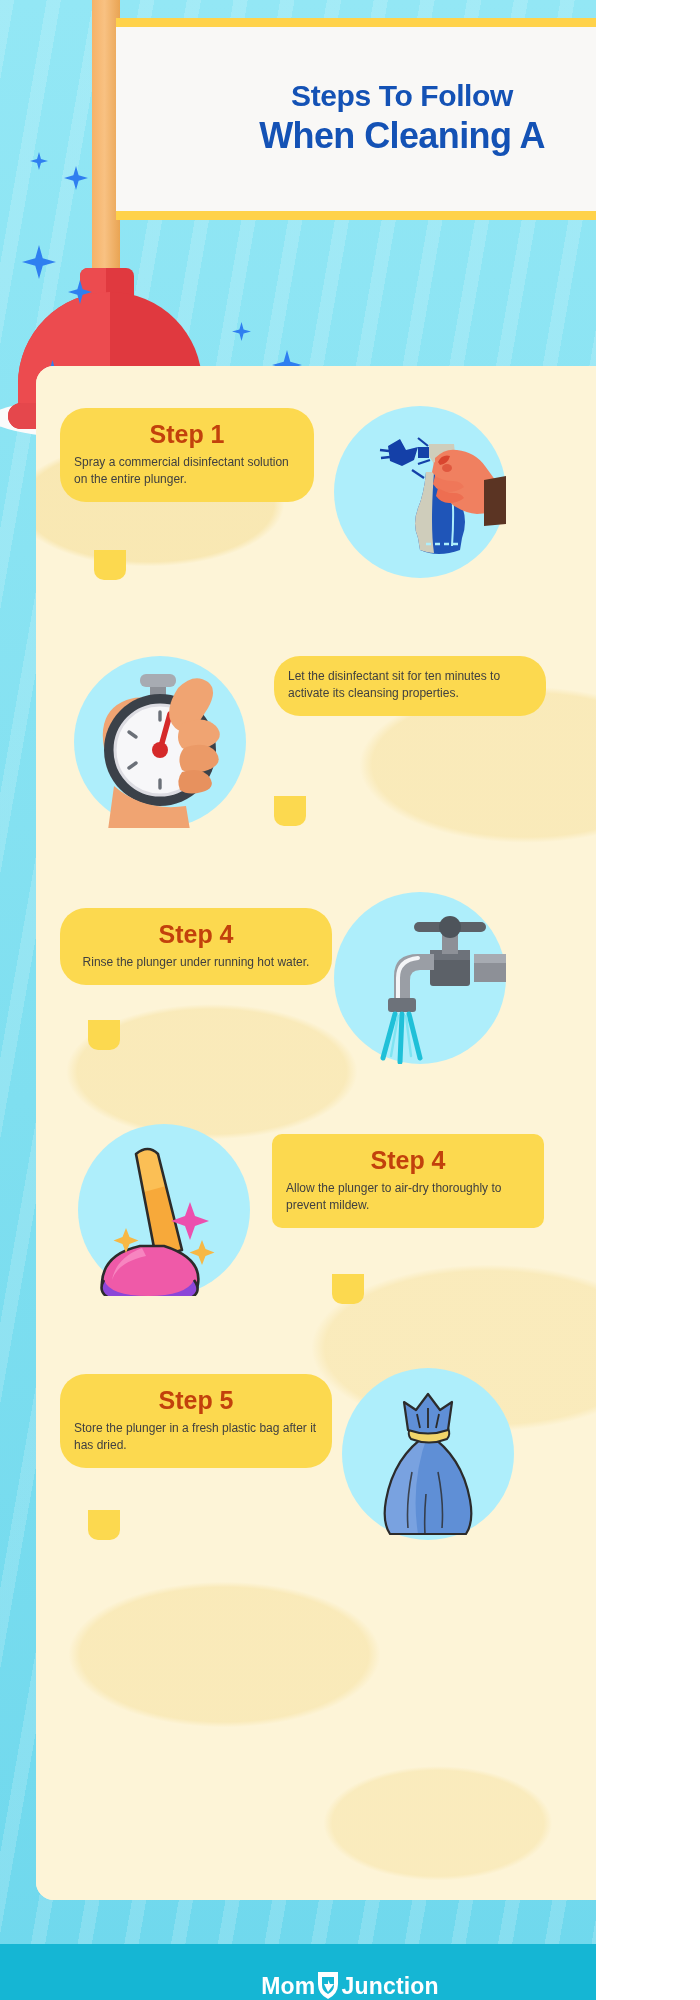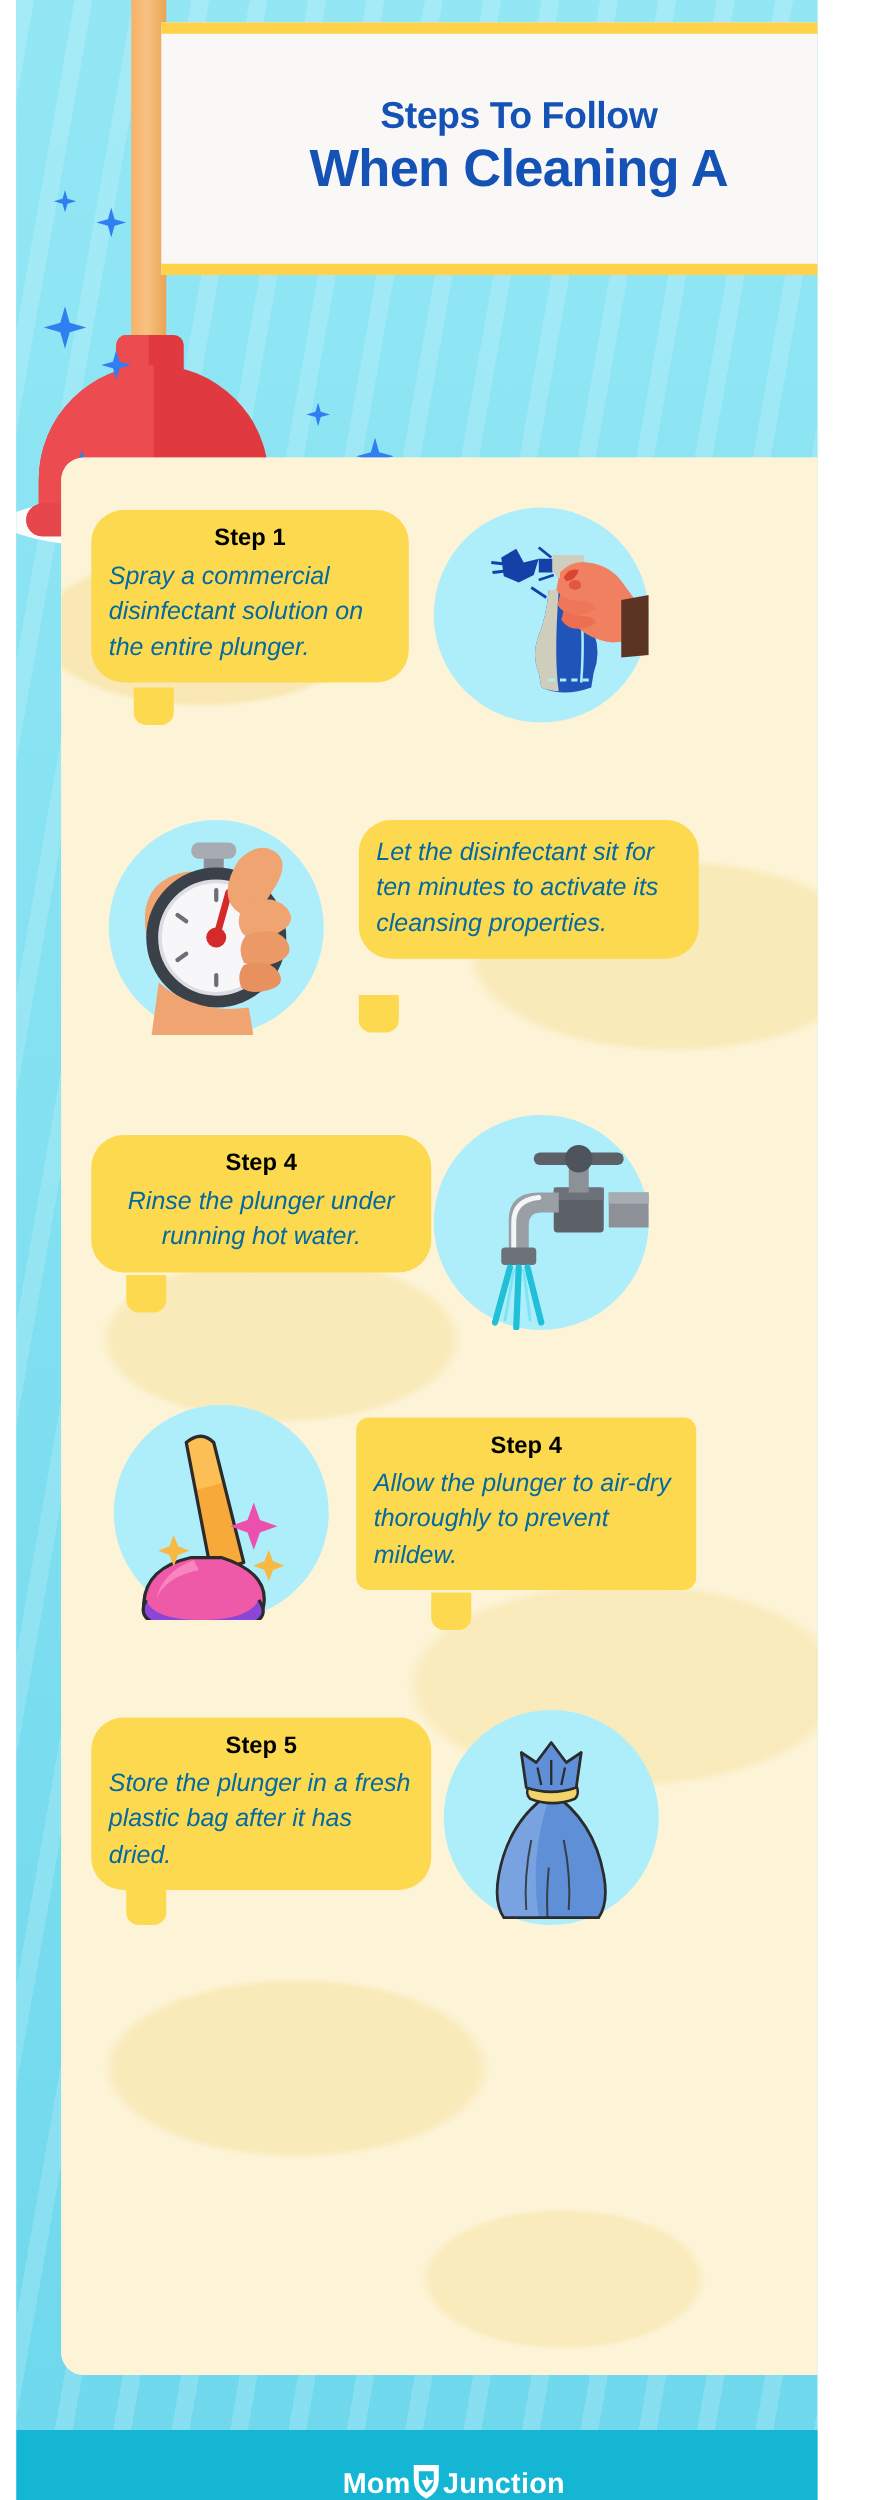--- a/index.html
+++ b/index.html
@@ -4,24 +4,23 @@
 <title>Steps To Follow When Cleaning A Toilet Plunger</title>
 <style>
   * { margin:0; padding:0; box-sizing:border-box; }
   html,body{
     width:700px; height:2000px;
     font-family:"Liberation Sans", sans-serif;
     overflow:hidden;
   }
   #page{
     position:relative;
-    width:641px; height:2000px;
+    width:596px; height:2000px;
     background:#8fe4f2;
     overflow:hidden;
-    margin-left:13px;
   }
 
   
   .rays{
     position:absolute; inset:0;
     background:
       repeating-linear-gradient(100deg,
         rgba(255,255,255,0.16) 0px,
         rgba(255,255,255,0.16) 14px,
         rgba(255,255,255,0.00) 14px,
@@ -43,21 +42,21 @@
     z-index:4;
     display:flex; flex-direction:column;
     align-items:center; justify-content:center;
     padding:8px 10px 10px;
   }
   .t1{
     color:#1452b5; font-size:30px; font-weight:bold;
     letter-spacing:-0.4px; line-height:1.05; white-space:nowrap;
   }
   .t2{
-    color:#1452b5; font-size:42px; font-weight:bold;
+    color:#1452b5; font-size:36px; font-weight:bold;
     letter-spacing:-0.6px; line-height:1.15; white-space:nowrap;
     margin-top:3px;
   }
   .t3{
     color:#fa5156; font-size:42px; font-weight:bold;
     letter-spacing:-0.5px; line-height:1.1; white-space:nowrap;
     margin-top:4px;
   }
 
   
@@ -125,25 +124,25 @@
     position:absolute; width:254px;
     background:#fcd94f; border-radius:26px;
     padding:12px 14px 14px; text-align:left;
   }
   .bubble.wide{ width:272px; }
   .bubble-tail{
     position:absolute; width:32px; height:30px; background:#fcd94f;
     border-radius:0 0 10px 10px;
   }
   .step-title{
-    color:#000000; font-size:19px; font-weight:bold;
+    color:#c2410c; font-size:25px; font-weight:bold;
     text-align:center; line-height:1.15; margin-bottom:5px;
   }
   .step-body{
-    color:#0369a1; font-size:20px; line-height:1.42;font-style:italic;
+    color:#404040; font-size:12px; line-height:1.42;
   }
   .step-body.center{ text-align:center; }
 
   
   .illus{
     position:absolute; width:172px; height:172px;
     border-radius:50%; background:#aeeefb;
   }
   .illus-wrap{ position:absolute; width:172px; height:172px; }
   svg.art{ position:absolute; left:0; top:0; width:172px; height:172px; }

